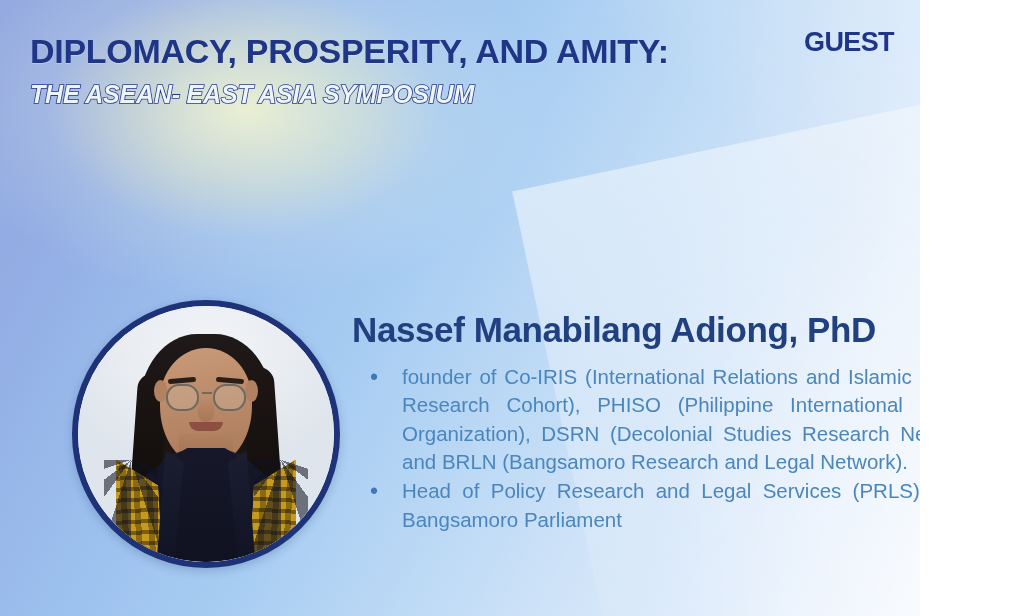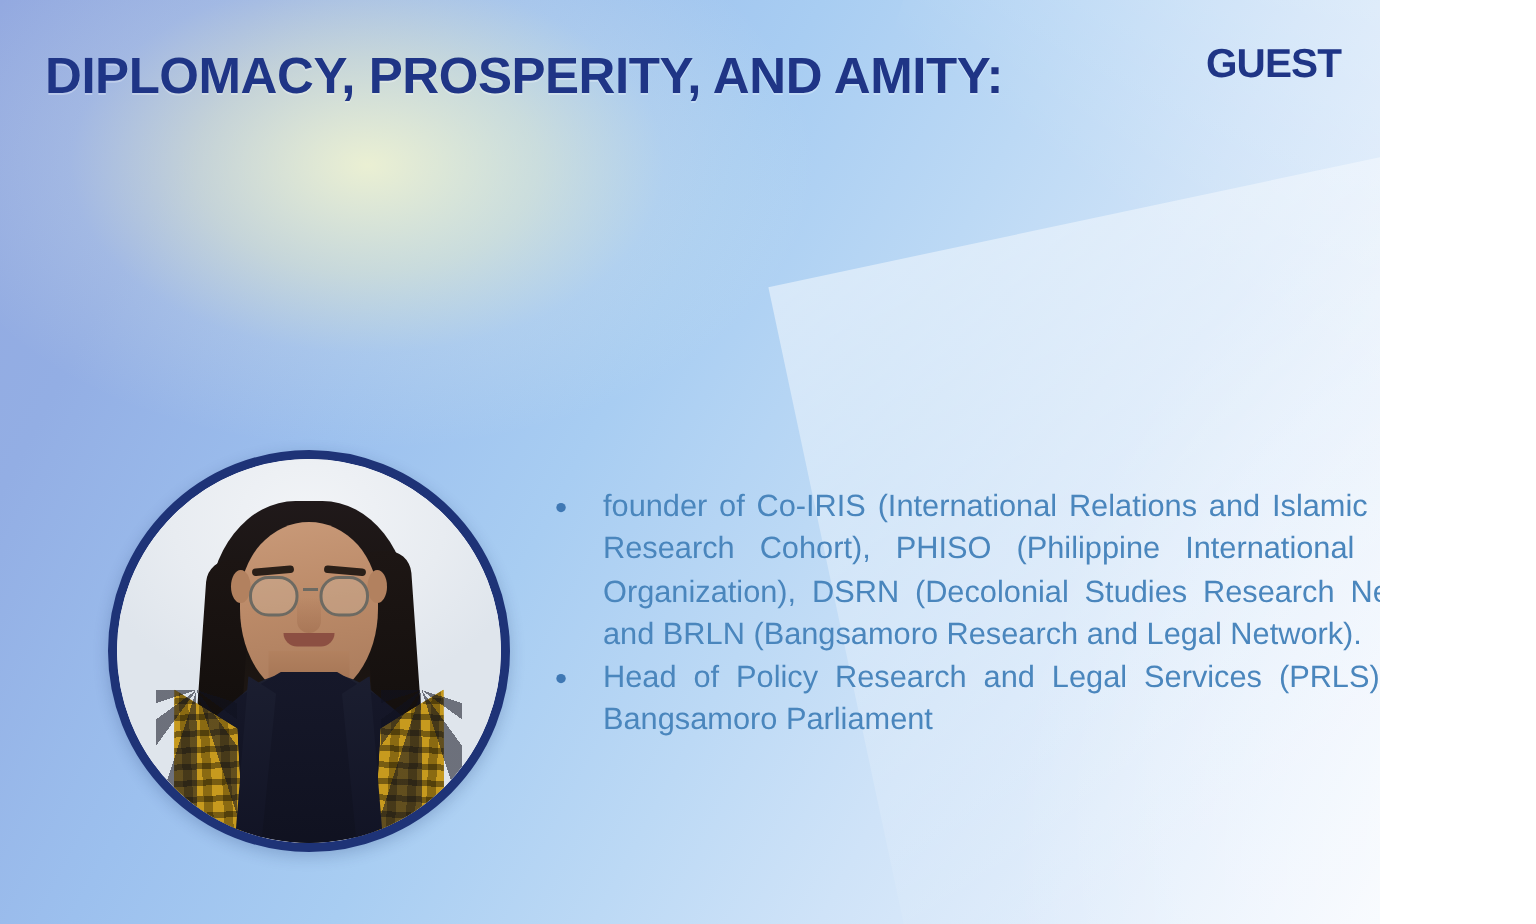--- a/index.html
+++ b/index.html
@@ -280,20 +280,21 @@
 </head>
 <body>
 
 <div id="slide">
 
   <div class="sheen sheen-a"></div>
   <div class="sheen sheen-b"></div>
 
   <div id="header-title">DIPLOMACY, PROSPERITY, AND AMITY:</div>
 
+  <div id="header-subtitle">THE ASEAN- EAST ASIA SYMPOSIUM</div>
 
   <div id="class-badge">
     <span>GUEST</span>
   </div>
 
 
   <div id="portrait">
     <div id="portrait-photo">
       <div class="pp pp-hair"></div>
       <div class="pp pp-hair-l"></div>
@@ -314,20 +315,21 @@
       <div class="pp pp-gold-l"></div>
       <div class="pp pp-gold-r"></div>
       <div class="pp pp-zig-l"></div>
       <div class="pp pp-zig-r"></div>
       <div class="pp pp-lapel-l"></div>
       <div class="pp pp-lapel-r"></div>
     </div>
   </div>
 
   <div id="speaker-block">
+    <div id="speaker-name">Nassef Manabilang Adiong, PhD</div>
 
     <ul id="bullet-list">
       <li>founder of Co-IRIS (International Relations and Islamic Studies Research Cohort), PHISO (Philippine International Studies Organization), DSRN (Decolonial Studies Research Network), and BRLN (Bangsamoro Research and Legal Network).</li>
       <li>Head of Policy Research and Legal Services (PRLS) of the Bangsamoro Parliament</li>
     </ul>
   </div>
 
 </div>
 
 </body></html>

